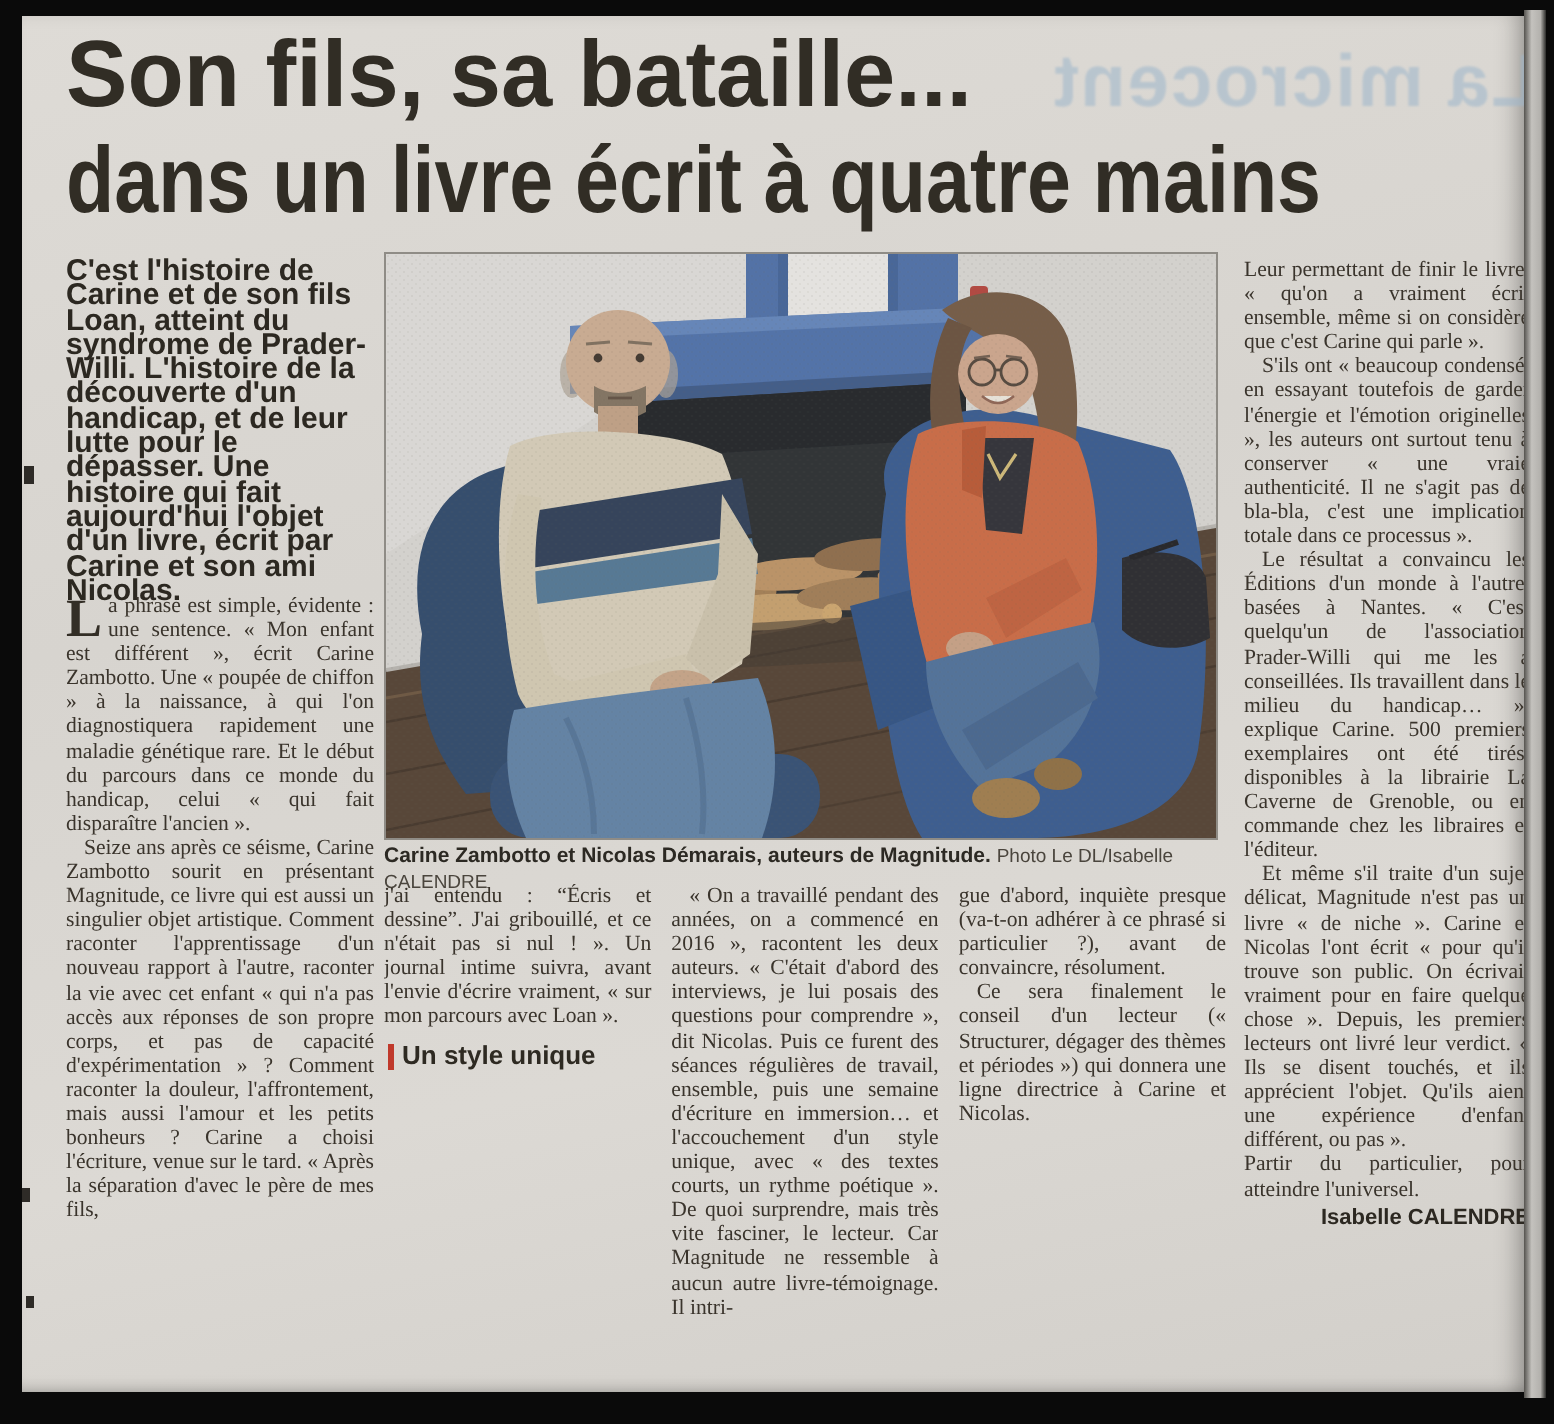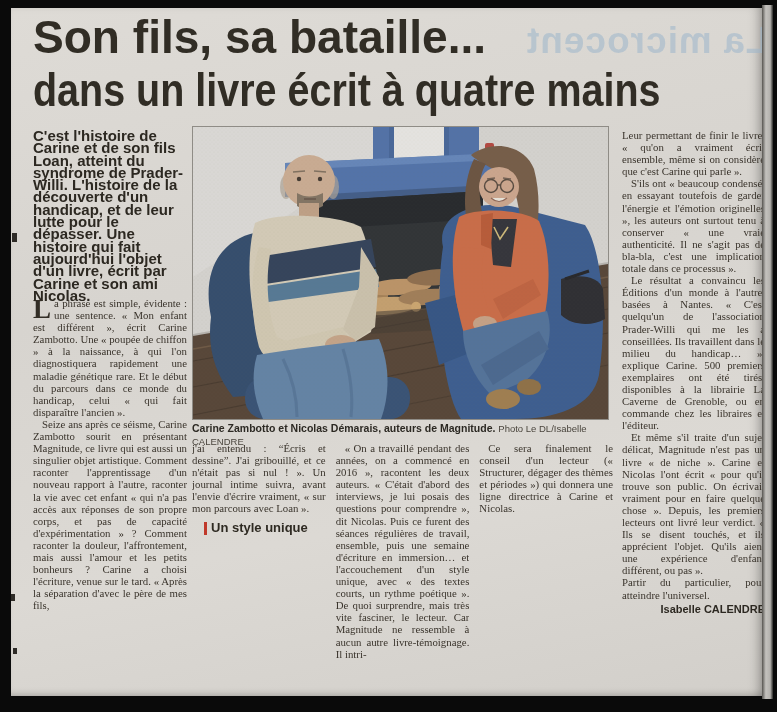--- a/index.html
+++ b/index.html
@@ -26,21 +26,21 @@
   .bodytext{font-family:"Liberation Serif",serif;font-size:10.8px;line-height:12.1px;
         color:#3a342c;text-align:justify;}
   .bodytext p{margin:0;}
   .bodytext p.ind{text-indent:9px;}
   .col1{position:absolute;left:22px;top:289px;width:154px;height:392px;overflow:hidden;}
   .dropcap{float:left;font-family:"Liberation Serif",serif;font-weight:bold;font-size:27px;
         line-height:22px;padding:1px 3px 0 0;color:#332e26;}
   .row234{position:absolute;left:181px;top:434px;width:421px;height:248px;display:flex;gap:10px;overflow:hidden;}
   .row234 .tcol{width:134px;overflow:hidden;}
   .col5{position:absolute;left:611px;top:121px;width:143px;height:566px;overflow:hidden;}
-  .subhead{display:flex;align-items:center;margin:7px 0 6px 12px;font-family:"Liberation Sans",sans-serif;
+  .subhead{display:flex;align-items:center;margin:7px 0 6px 2px;font-family:"Liberation Sans",sans-serif;
         font-weight:bold;font-size:13px;color:#2e2a22;text-align:left;}
   .redbar{display:inline-block;width:3px;height:13px;margin-right:4px;background:#c0392b;}
   .byline{margin-top:2px;font-family:"Liberation Sans",sans-serif;font-weight:bold;font-size:11px;
         color:#2c2821;text-align:right;}
   
   .photo{position:absolute;left:181px;top:118px;width:415px;height:292px;border:1px solid #8f8c86;
         background:#cfccc8;}
   .photo svg{display:block;}
   .caption{position:absolute;left:181px;top:414px;width:420px;font-size:10.5px;line-height:12px;color:#2c2923;}
   .caption .capbold{font-weight:bold;}
@@ -181,20 +181,21 @@
         <p>j'ai entendu : “Écris et dessine”. J'ai gribouillé, et ce n'était pas si nul ! ». Un journal intime suivra, avant l'envie d'écrire vraiment, « sur mon parcours avec Loan ».</p>
         <div class="subhead">
           <span class="redbar"></span>
           <span>Un style unique</span>
         </div>
       </div>
       <div class="tcol bodytext">
         <p class="ind">« On a travaillé pendant des années, on a commencé en 2016 », racontent les deux auteurs. « C'était d'abord des interviews, je lui posais des questions pour comprendre », dit Nicolas. Puis ce furent des séances régulières de travail, ensemble, puis une semaine d'écriture en immersion… et l'accouchement d'un style unique, avec « des textes courts, un rythme poétique ». De quoi surprendre, mais très vite fasciner, le lecteur. Car Magnitude ne ressemble à aucun autre livre-témoignage. Il intri-</p>
       </div>
       <div class="tcol bodytext">
+        <p>gue d'abord, inquiète presque (va-t-on adhérer à ce phrasé si particulier ?), avant de convaincre, résolument.</p>
         <p class="ind">Ce sera finalement le conseil d'un lecteur (« Structurer, dégager des thèmes et périodes ») qui donnera une ligne directrice à Carine et Nicolas.</p>
       </div>
     </div>
 
     <div class="col5 bodytext">
       <p>Leur permettant de finir le livre, « qu'on a vraiment écrit ensemble, même si on considère que c'est Carine qui parle ».</p>
       <p class="ind">S'ils ont « beaucoup condensé, en essayant toutefois de garder l'énergie et l'émotion originelles », les auteurs ont surtout tenu à conserver « une vraie authenticité. Il ne s'agit pas de bla-bla, c'est une implication totale dans ce processus ».</p>
       <p class="ind">Le résultat a convaincu les Éditions d'un monde à l'autre, basées à Nantes. « C'est quelqu'un de l'association Prader-Willi qui me les a conseillées. Ils travaillent dans le milieu du handicap… », explique Carine. 500 premiers exemplaires ont été tirés, disponibles à la librairie La Caverne de Grenoble, ou en commande chez les libraires et l'éditeur.</p>
       <p class="ind">Et même s'il traite d'un sujet délicat, Magnitude n'est pas un livre « de niche ». Carine et Nicolas l'ont écrit « pour qu'il trouve son public. On écrivait vraiment pour en faire quelque chose ». Depuis, les premiers lecteurs ont livré leur verdict. « Ils se disent touchés, et ils apprécient l'objet. Qu'ils aient une expérience d'enfant différent, ou pas ».</p>
       <p>Partir du particulier, pour atteindre l'universel.</p>

